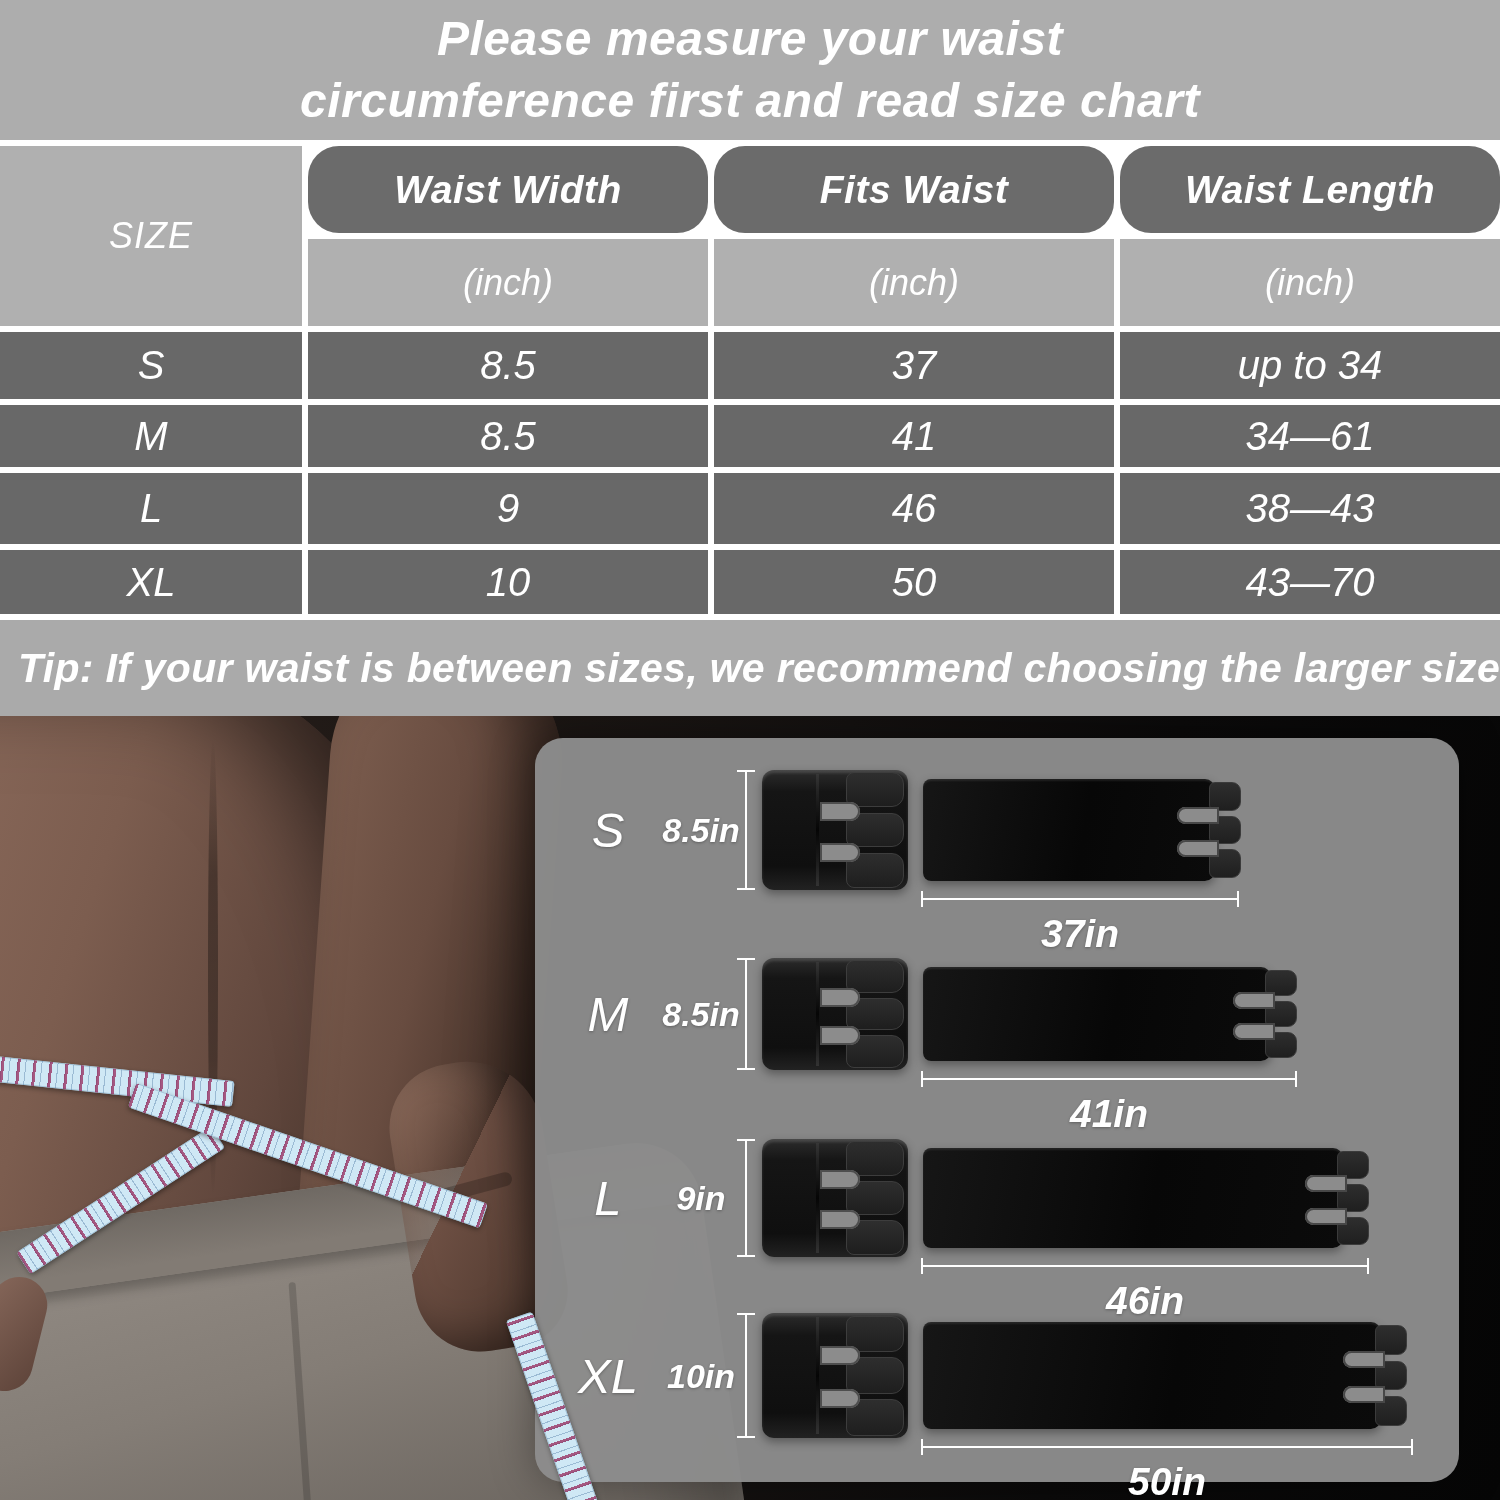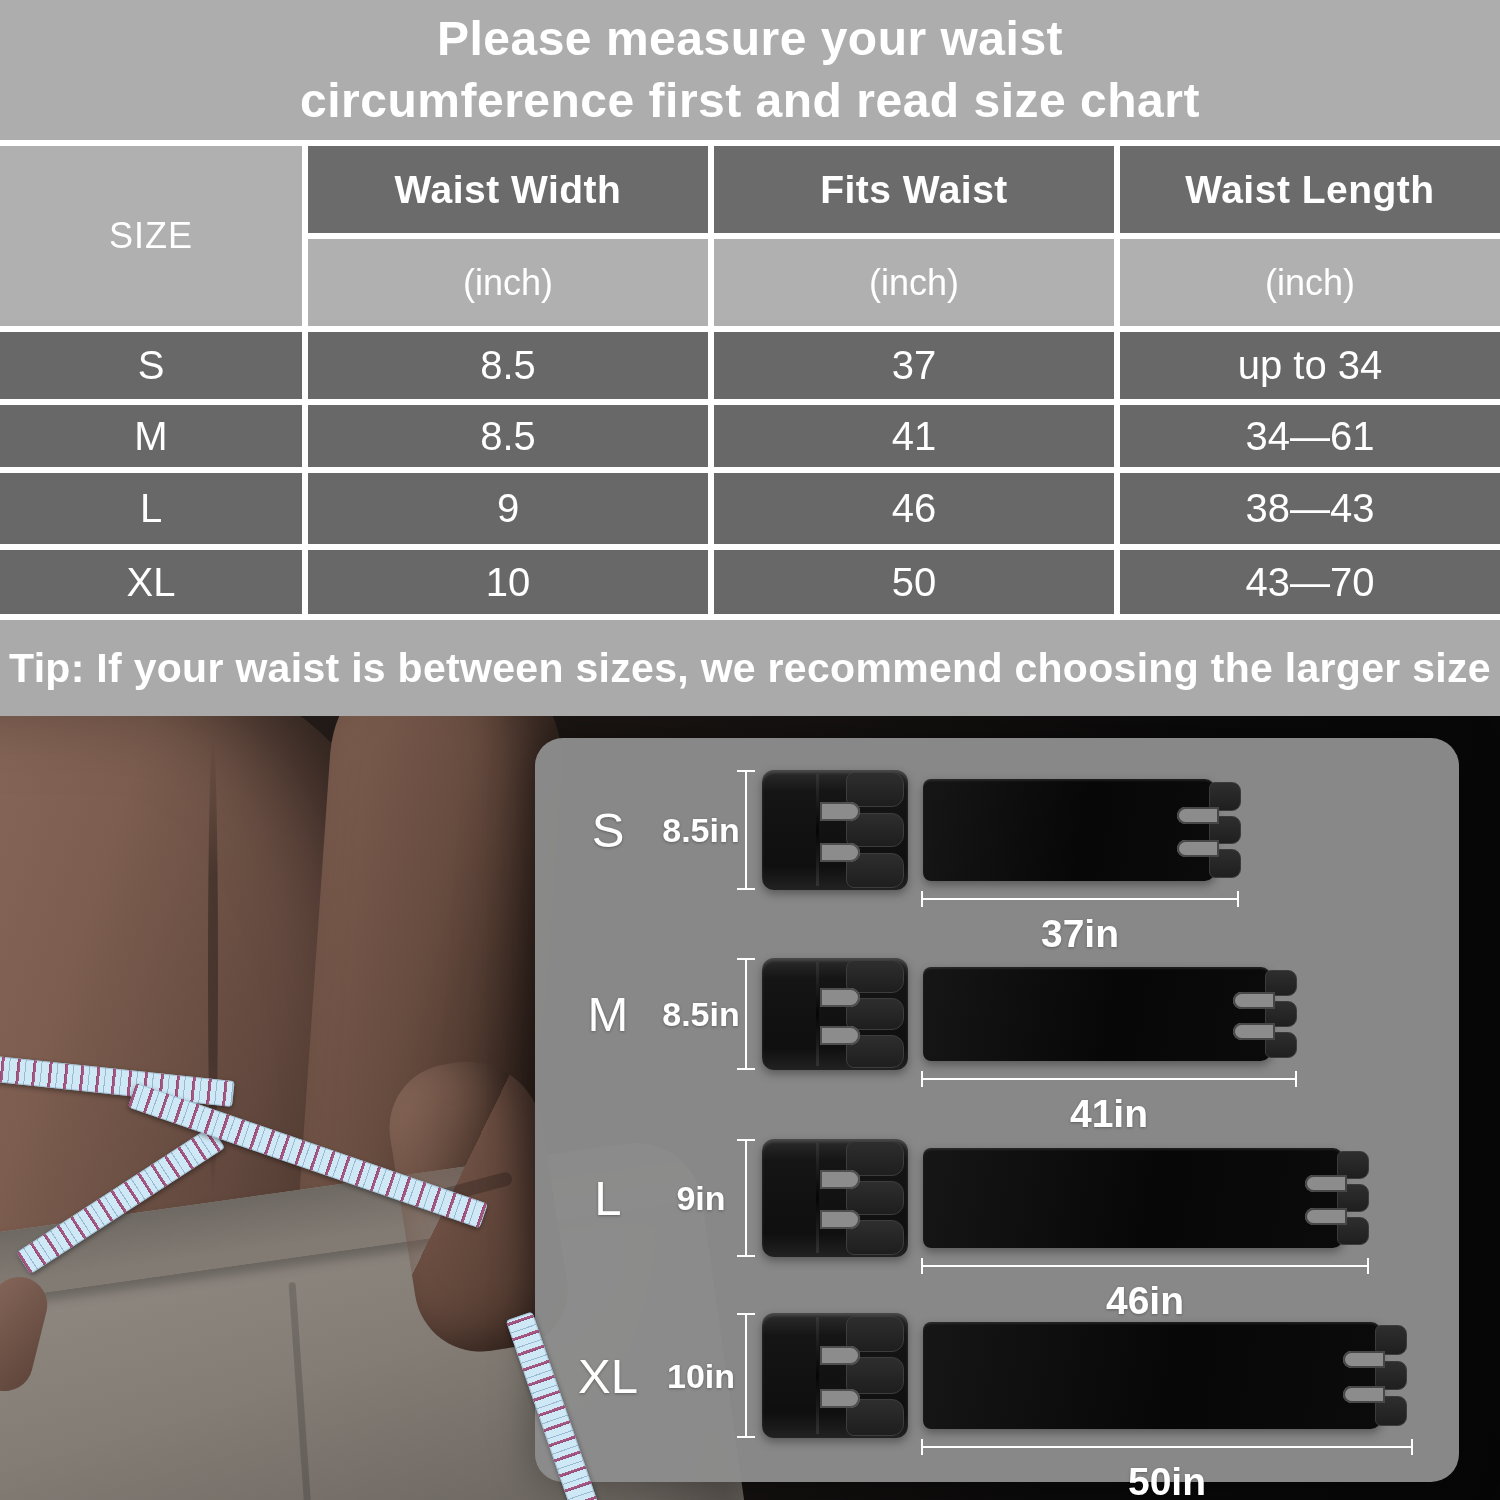--- a/index.html
+++ b/index.html
@@ -2,40 +2,40 @@
 <html><head>
 <meta charset="utf-8">
 <style>
   :root{
     --banner:#adadad; --light:#b0b0b0; --darkh:#6b6b6b; --row:#686868;
     --tip:#aaaaaa; --panel:#8c8c8c; --white:#ffffff;
   }
   *{margin:0;padding:0;box-sizing:border-box;}
   html,body{width:1500px;height:1500px;overflow:hidden;background:#fff;
     font-family:"Liberation Sans","DejaVu Sans",sans-serif;}
-  .page{position:relative;width:1500px;height:1500px;}
+  .page{position:relative;width:1500px;height:1500px;font-style:italic;}
 
   
   .banner{height:140px;background:var(--banner);display:flex;flex-direction:column;
     align-items:center;justify-content:center;gap:4px;}
   .banner .t{color:#fff;font-size:48px;font-weight:700;line-height:58px;letter-spacing:.5px;}
 
   
   .size-table{background:#fff;padding:6px 0;display:grid;
     grid-template-columns:302px 400px 400px 380px;
     grid-template-rows:87px 87px 67px 62px 71px 64px;
     column-gap:6px;row-gap:6px;}
   .cell{display:flex;align-items:center;justify-content:center;color:#fff;}
   .cell.corner{grid-column:1;grid-row:1 / span 2;background:var(--light);font-size:36px;letter-spacing:1px;}
-  .cell.colhead{background:var(--darkh);font-size:39px;font-weight:700;letter-spacing:.5px;}
+  .cell.colhead{background:var(--darkh);font-size:39px;font-weight:700;letter-spacing:.5px;border-radius:31px;}
   .cell.unit{background:var(--light);font-size:36px;font-weight:400;}
   .cell.data{background:var(--row);font-size:40px;font-weight:400;}
 
   
-  .tip-bar{height:96px;background:var(--tip);display:flex;align-items:center;justify-content:center;}
+  .tip-bar{height:96px;background:var(--tip);display:flex;align-items:center;justify-content:flex-end;}
   .tip-bar span{color:#fff;font-size:41px;font-weight:700;letter-spacing:.3px;}
 
   
   .photo{position:relative;height:784px;overflow:hidden;
     background:linear-gradient(100deg,#2a211d 0%,#1d1714 28%,#141110 52%,#0b0a0a 72%,#060606 100%);}
   .torso{position:absolute;left:-140px;top:-30px;width:600px;height:880px;z-index:1;
     background:linear-gradient(108deg,#8e6d5e 0%,#7c5d4f 34%,#61473d 60%,#413028 82%,#2c201b 100%);
     border-radius:0 46% 42% 0 / 0 60% 52% 0;
     box-shadow:inset -70px 0 90px rgba(0,0,0,.5), inset 0 -60px 80px rgba(0,0,0,.28);}
   .torso::after{content:"";position:absolute;left:58%;top:6%;width:10px;height:52%;

